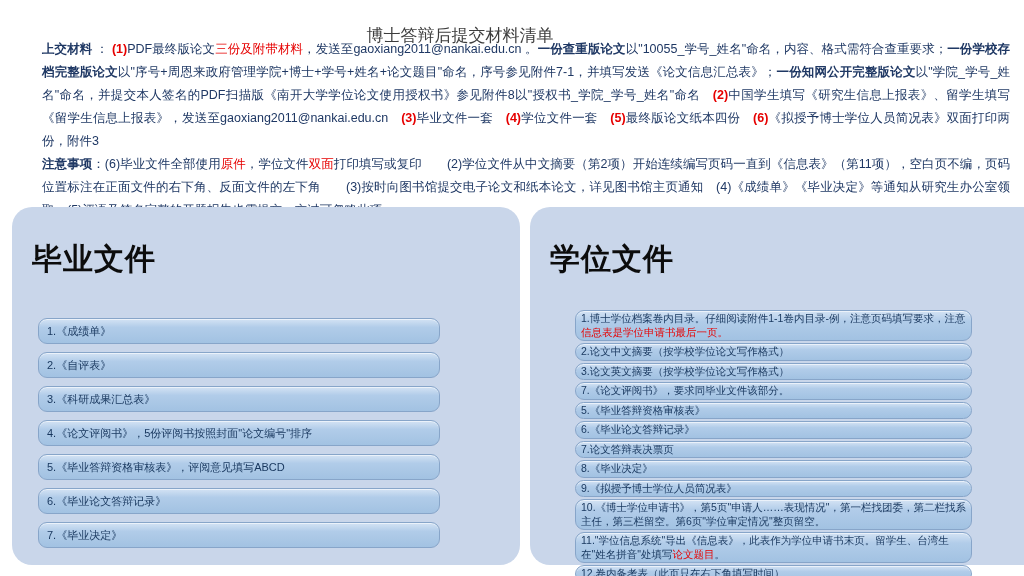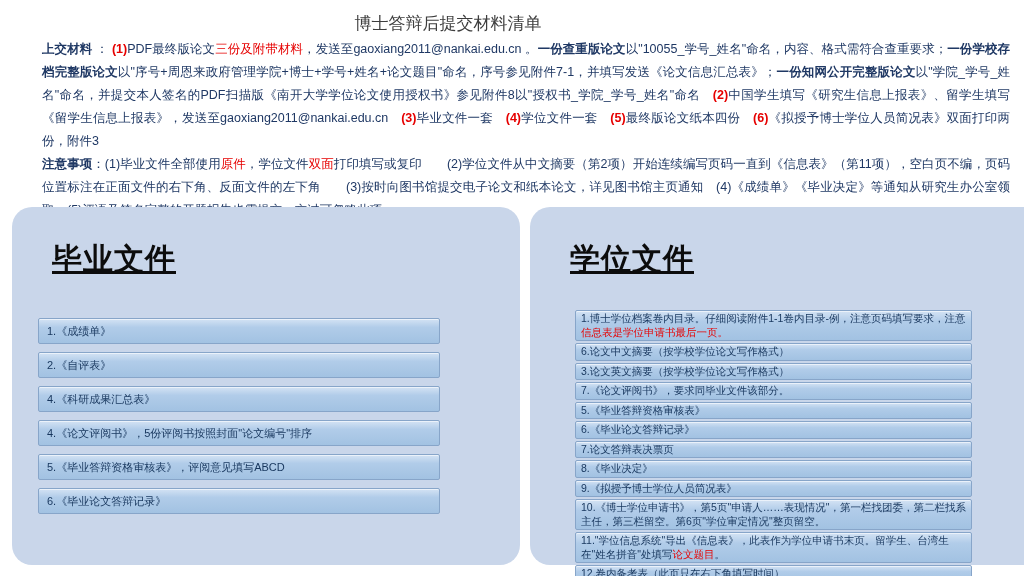--- a/index.html
+++ b/index.html
@@ -2,95 +2,98 @@
 <html><head>
 <meta charset="utf-8">
 <style>
   html,body{margin:0;padding:0;}
   body{
     width:1024px;height:576px;position:relative;background:#ffffff;
     font-family:"Liberation Sans", sans-serif;overflow:hidden;
   }
   .page-title{
     position:absolute;top:8px;left:0;width:888px;text-align:center;
-    font-size:17px;color:#3d3d3d;font-weight:normal;margin:4px;
+    font-size:17px;color:#3d3d3d;font-weight:normal;margin:16px;
   }
   .notes{
     position:absolute;left:42px;top:38px;width:968px;
     font-size:12.5px;line-height:23px;color:#1f3864;text-align:justify;
   }
   .notes p{margin:0;}
   .bold{font-weight:bold;}
   .red{color:#e60000;}
   .redbold{color:#e60000;font-weight:bold;}
   .panel{
     position:absolute;top:207px;height:358px;background:#c9d6ea;border-radius:20px;
   }
   .panel-left{left:12px;width:508px;}
   .panel-right{left:530px;width:546px;}
   .panel h2{
-    margin:0;position:absolute;top:32px;left:40px;
-    font-size:30px;color:#0c0c0c;font-weight:bold;letter-spacing:1px;text-decoration:underline;
+    margin:0;position:absolute;top:32px;left:20px;
+    font-size:30px;color:#0c0c0c;font-weight:bold;letter-spacing:1px;
   }
   .items{position:absolute;}
   .panel-left .items{left:26px;top:111px;width:402px;}
   .panel-right .items{left:45px;top:103px;width:397px;}
   .bar{
     background:linear-gradient(180deg,#d4e3f4 0%,#b1cce9 35%,#a2c2e2 100%);
-    border:1px solid #87a5c9;border-radius:2px;color:#17365d;
+    border:1px solid #87a5c9;border-radius:9px;color:#17365d;
     box-shadow:inset 0 1px 0 rgba(255,255,255,.55);
     box-sizing:border-box;
   }
   .panel-left .bar{
     height:26px;margin-bottom:8px;display:flex;align-items:center;
     padding:10px 8px;font-size:11px;
   }
   .panel-right .bar{
     margin-bottom:2px;padding:1px 5px;font-size:10.5px;line-height:13.5px;min-height:13px;
   }
 </style>
 </head>
 <body>
 
 <h1 class="page-title">博士答辩后提交材料清单</h1>
 
 <div class="notes">
   <p><span class="bold">上交材料</span><span> ： </span><span class="redbold">(1)</span><span>PDF最终版论文</span><span class="red">三份及附带材料</span><span>，发送至gaoxiang2011@nankai.edu.cn 。</span><span class="bold">一份查重版论文</span><span>以"10055_学号_姓名"命名，内容、格式需符合查重要求；</span><span class="bold">一份学校存档完整版论文</span><span>以"序号+周恩来政府管理学院+博士+学号+姓名+论文题目"命名，序号参见附件7-1，并填写发送《论文信息汇总表》；</span><span class="bold">一份知网公开完整版论文</span><span>以"学院_学号_姓名"命名，并提交本人签名的PDF扫描版《南开大学学位论文使用授权书》参见附件8以"授权书_学院_学号_姓名"命名　</span><span class="redbold">(2)</span><span>中国学生填写《研究生信息上报表》、留学生填写《留学生信息上报表》，发送至gaoxiang2011@nankai.edu.cn　</span><span class="redbold">(3)</span><span>毕业文件一套　</span><span class="redbold">(4)</span><span>学位文件一套　</span><span class="redbold">(5)</span><span>最终版论文纸本四份　</span><span class="redbold">(6)</span><span>《拟授予博士学位人员简况表》双面打印两份，附件3</span></p>
-  <p><span class="bold">注意事项</span><span>：(1)毕业文件全部使用</span><span class="red">原件</span><span>，学位文件</span><span class="red">双面</span><span>打印填写或复印　　(2)学位文件从中文摘要（第2项）开始连续编写页码一直到《信息表》（第11项），空白页不编，页码位置标注在正面文件的右下角、反面文件的左下角　　(3)按时向图书馆提交电子论文和纸本论文，详见图书馆主页通知　(4)《成绩单》《毕业决定》等通知从研究生办公室领取　(5)评语及签名完整的开题报告也需提交，交过可忽略此项</span></p>
+  <p><span class="bold">注意事项</span><span>：(6)毕业文件全部使用</span><span class="red">原件</span><span>，学位文件</span><span class="red">双面</span><span>打印填写或复印　　(2)学位文件从中文摘要（第2项）开始连续编写页码一直到《信息表》（第11项），空白页不编，页码位置标注在正面文件的右下角、反面文件的左下角　　(3)按时向图书馆提交电子论文和纸本论文，详见图书馆主页通知　(4)《成绩单》《毕业决定》等通知从研究生办公室领取　(5)评语及签名完整的开题报告也需提交，交过可忽略此项</span></p>
 </div>
 
 <section class="panel panel-left">
   <h2>毕业文件</h2>
   <div class="items">
       <div class="bar">
         <span>1.《成绩单》</span>
       </div>
       <div class="bar">
         <span>2.《自评表》</span>
       </div>
       <div class="bar">
-        <span>4.《科研成果汇总表》</span>
+        <span>3.《科研成果汇总表》</span>
       </div>
       <div class="bar">
         <span>4.《论文评阅书》，5份评阅书按照封面"论文编号"排序</span>
       </div>
       <div class="bar">
         <span>5.《毕业答辩资格审核表》，评阅意见填写ABCD</span>
       </div>
       <div class="bar">
         <span>6.《毕业论文答辩记录》</span>
       </div>
+      <div class="bar">
+        <span>7.《毕业决定》</span>
+      </div>
     </div>
 </section>
 
 <section class="panel panel-right">
   <h2>学位文件</h2>
   <div class="items">
       <div class="bar"><span>1.博士学位档案卷内目录。仔细阅读附件1-1卷内目录-例，注意页码填写要求，注意</span><span class="red">信息表是学位申请书最后一页。</span></div>
-      <div class="bar"><span>6.论文中文摘要（按学校学位论文写作格式）</span></div>
+      <div class="bar"><span>2.论文中文摘要（按学校学位论文写作格式）</span></div>
       <div class="bar"><span>3.论文英文摘要（按学校学位论文写作格式）</span></div>
       <div class="bar"><span>7.《论文评阅书》，要求同毕业文件该部分。</span></div>
       <div class="bar"><span>5.《毕业答辩资格审核表》</span></div>
       <div class="bar"><span>6.《毕业论文答辩记录》</span></div>
       <div class="bar"><span>7.论文答辩表决票页</span></div>
       <div class="bar"><span>8.《毕业决定》</span></div>
       <div class="bar"><span>9.《拟授予博士学位人员简况表》</span></div>
       <div class="bar"><span>10.《博士学位申请书》，第5页"申请人……表现情况"，第一栏找团委，第二栏找系主任，第三栏留空。第6页"学位审定情况"整页留空。</span></div>
       <div class="bar"><span>11."学位信息系统"导出《信息表》，此表作为学位申请书末页。留学生、台湾生在"姓名拼音"处填写</span><span class="red">论文题目</span><span>。</span></div>
       <div class="bar"><span>12.卷内备考表（此页只在右下角填写时间）</span></div>

